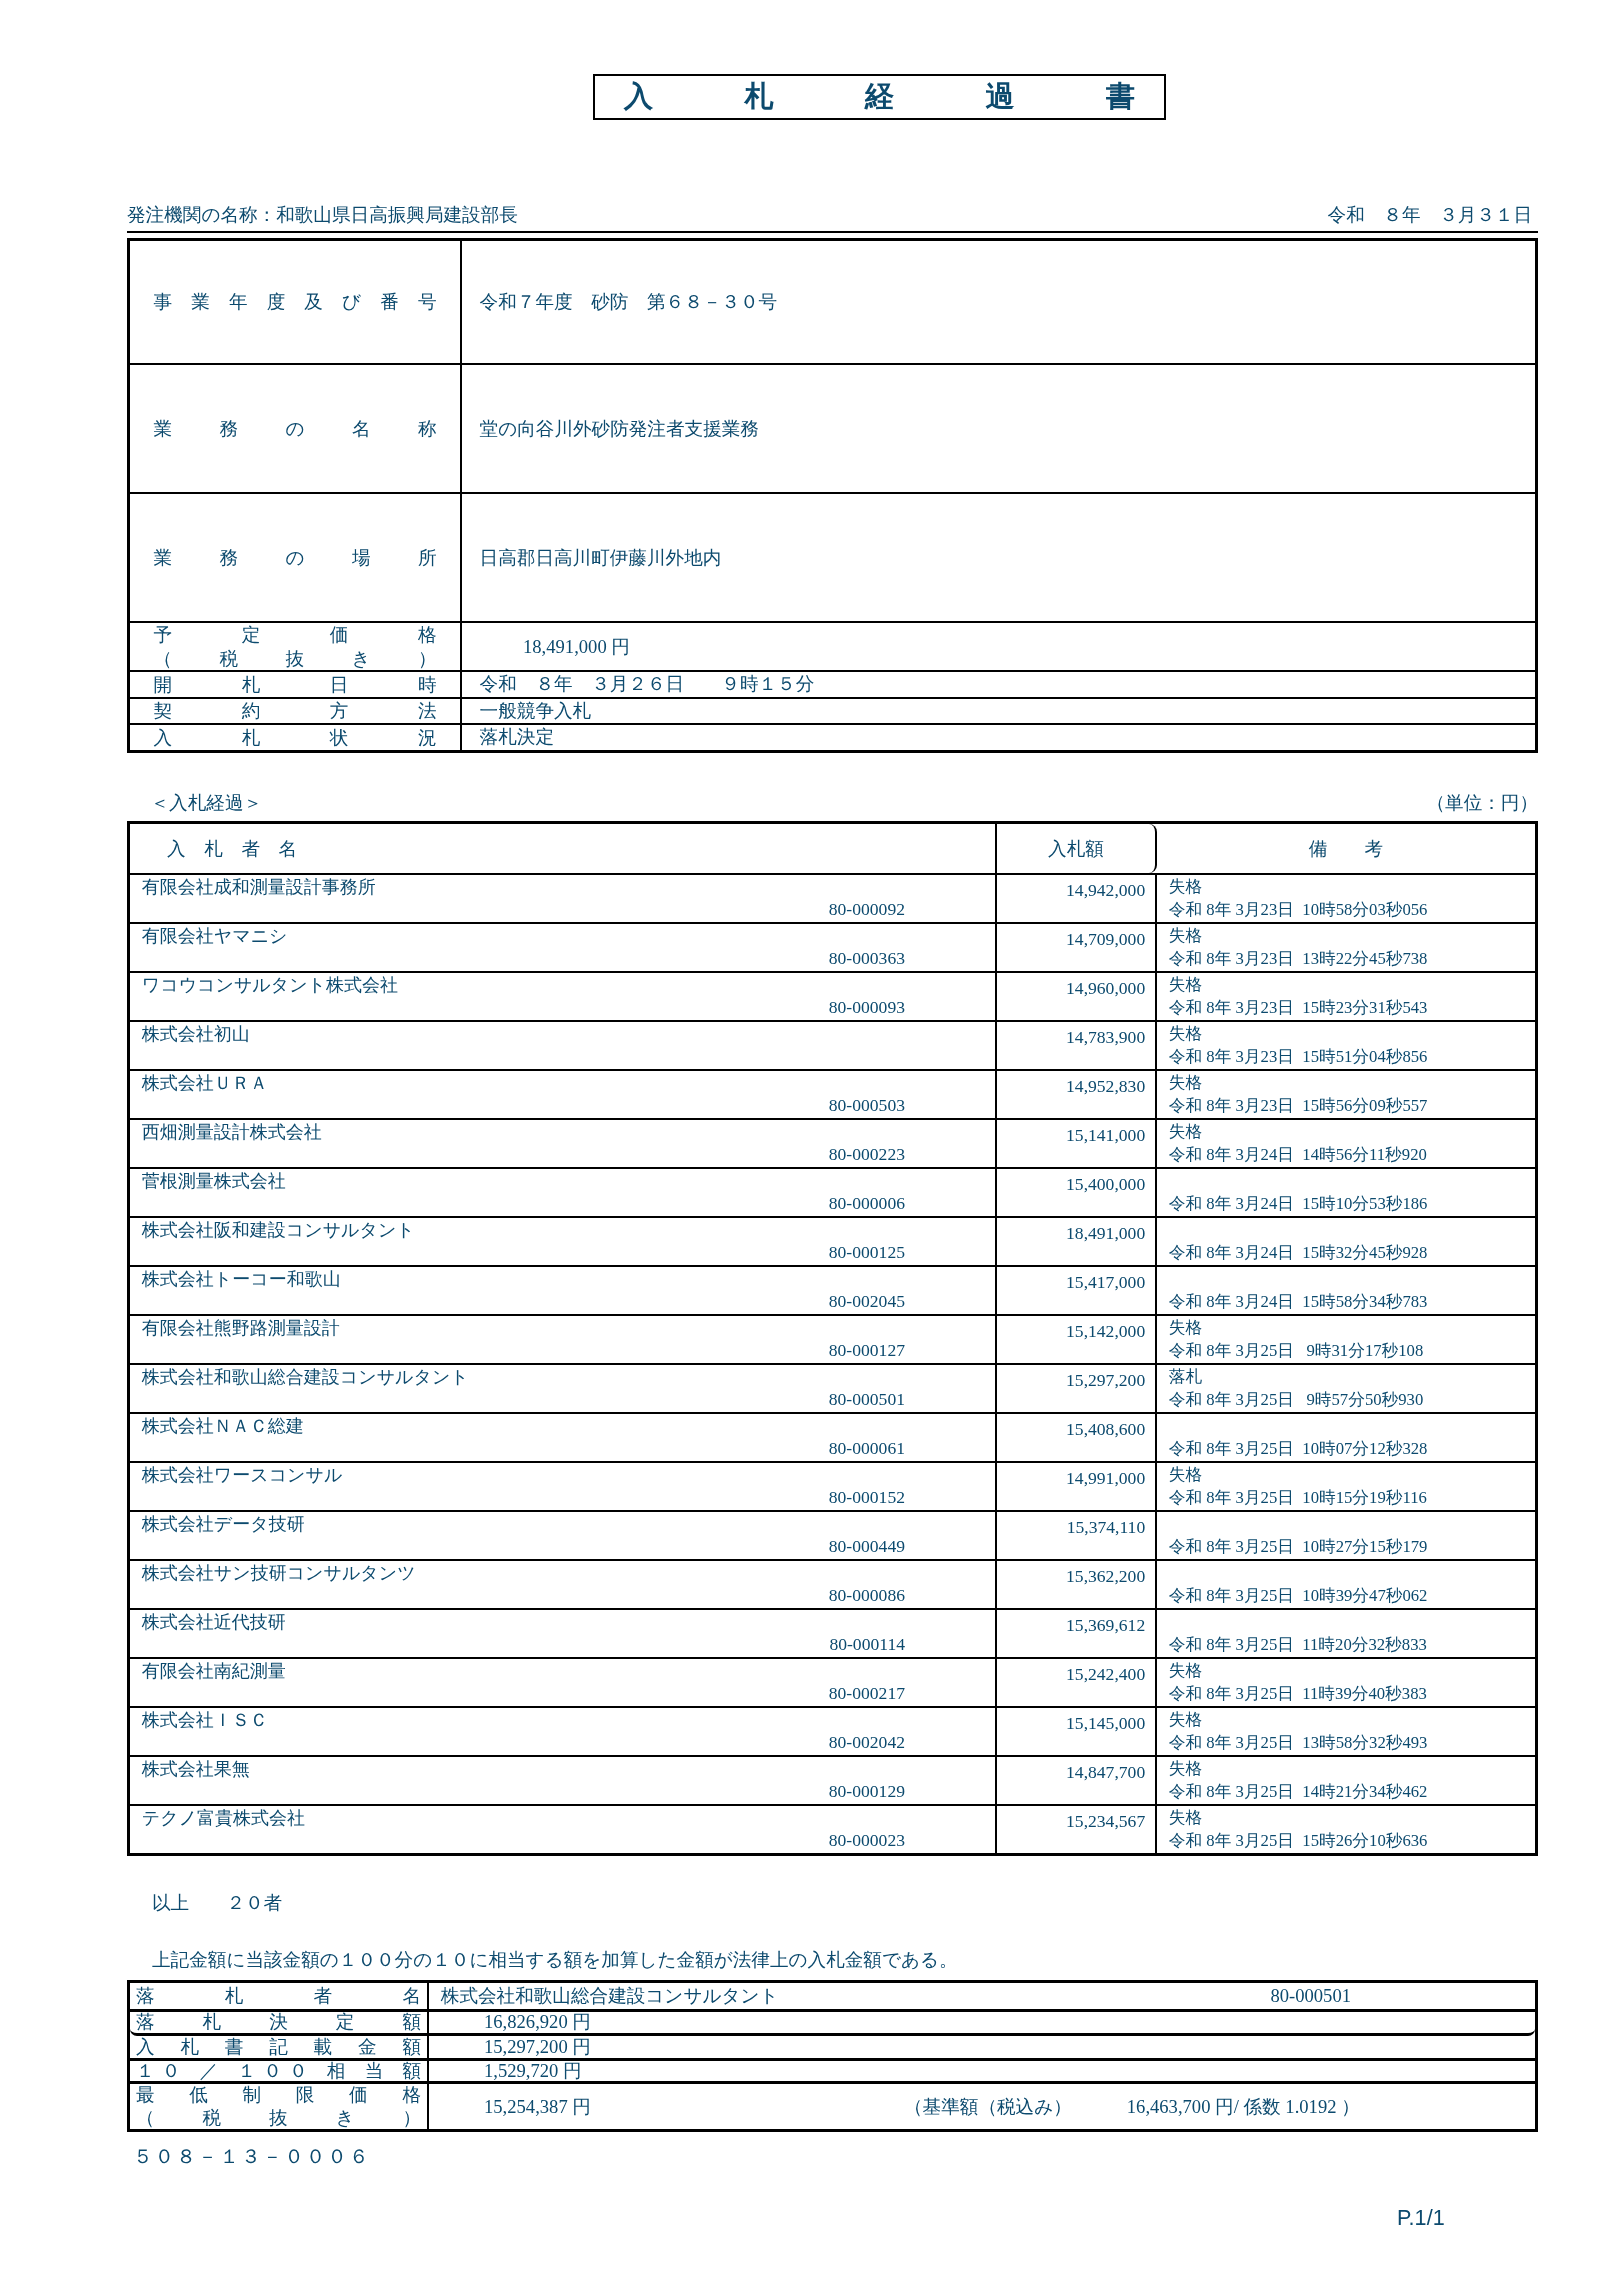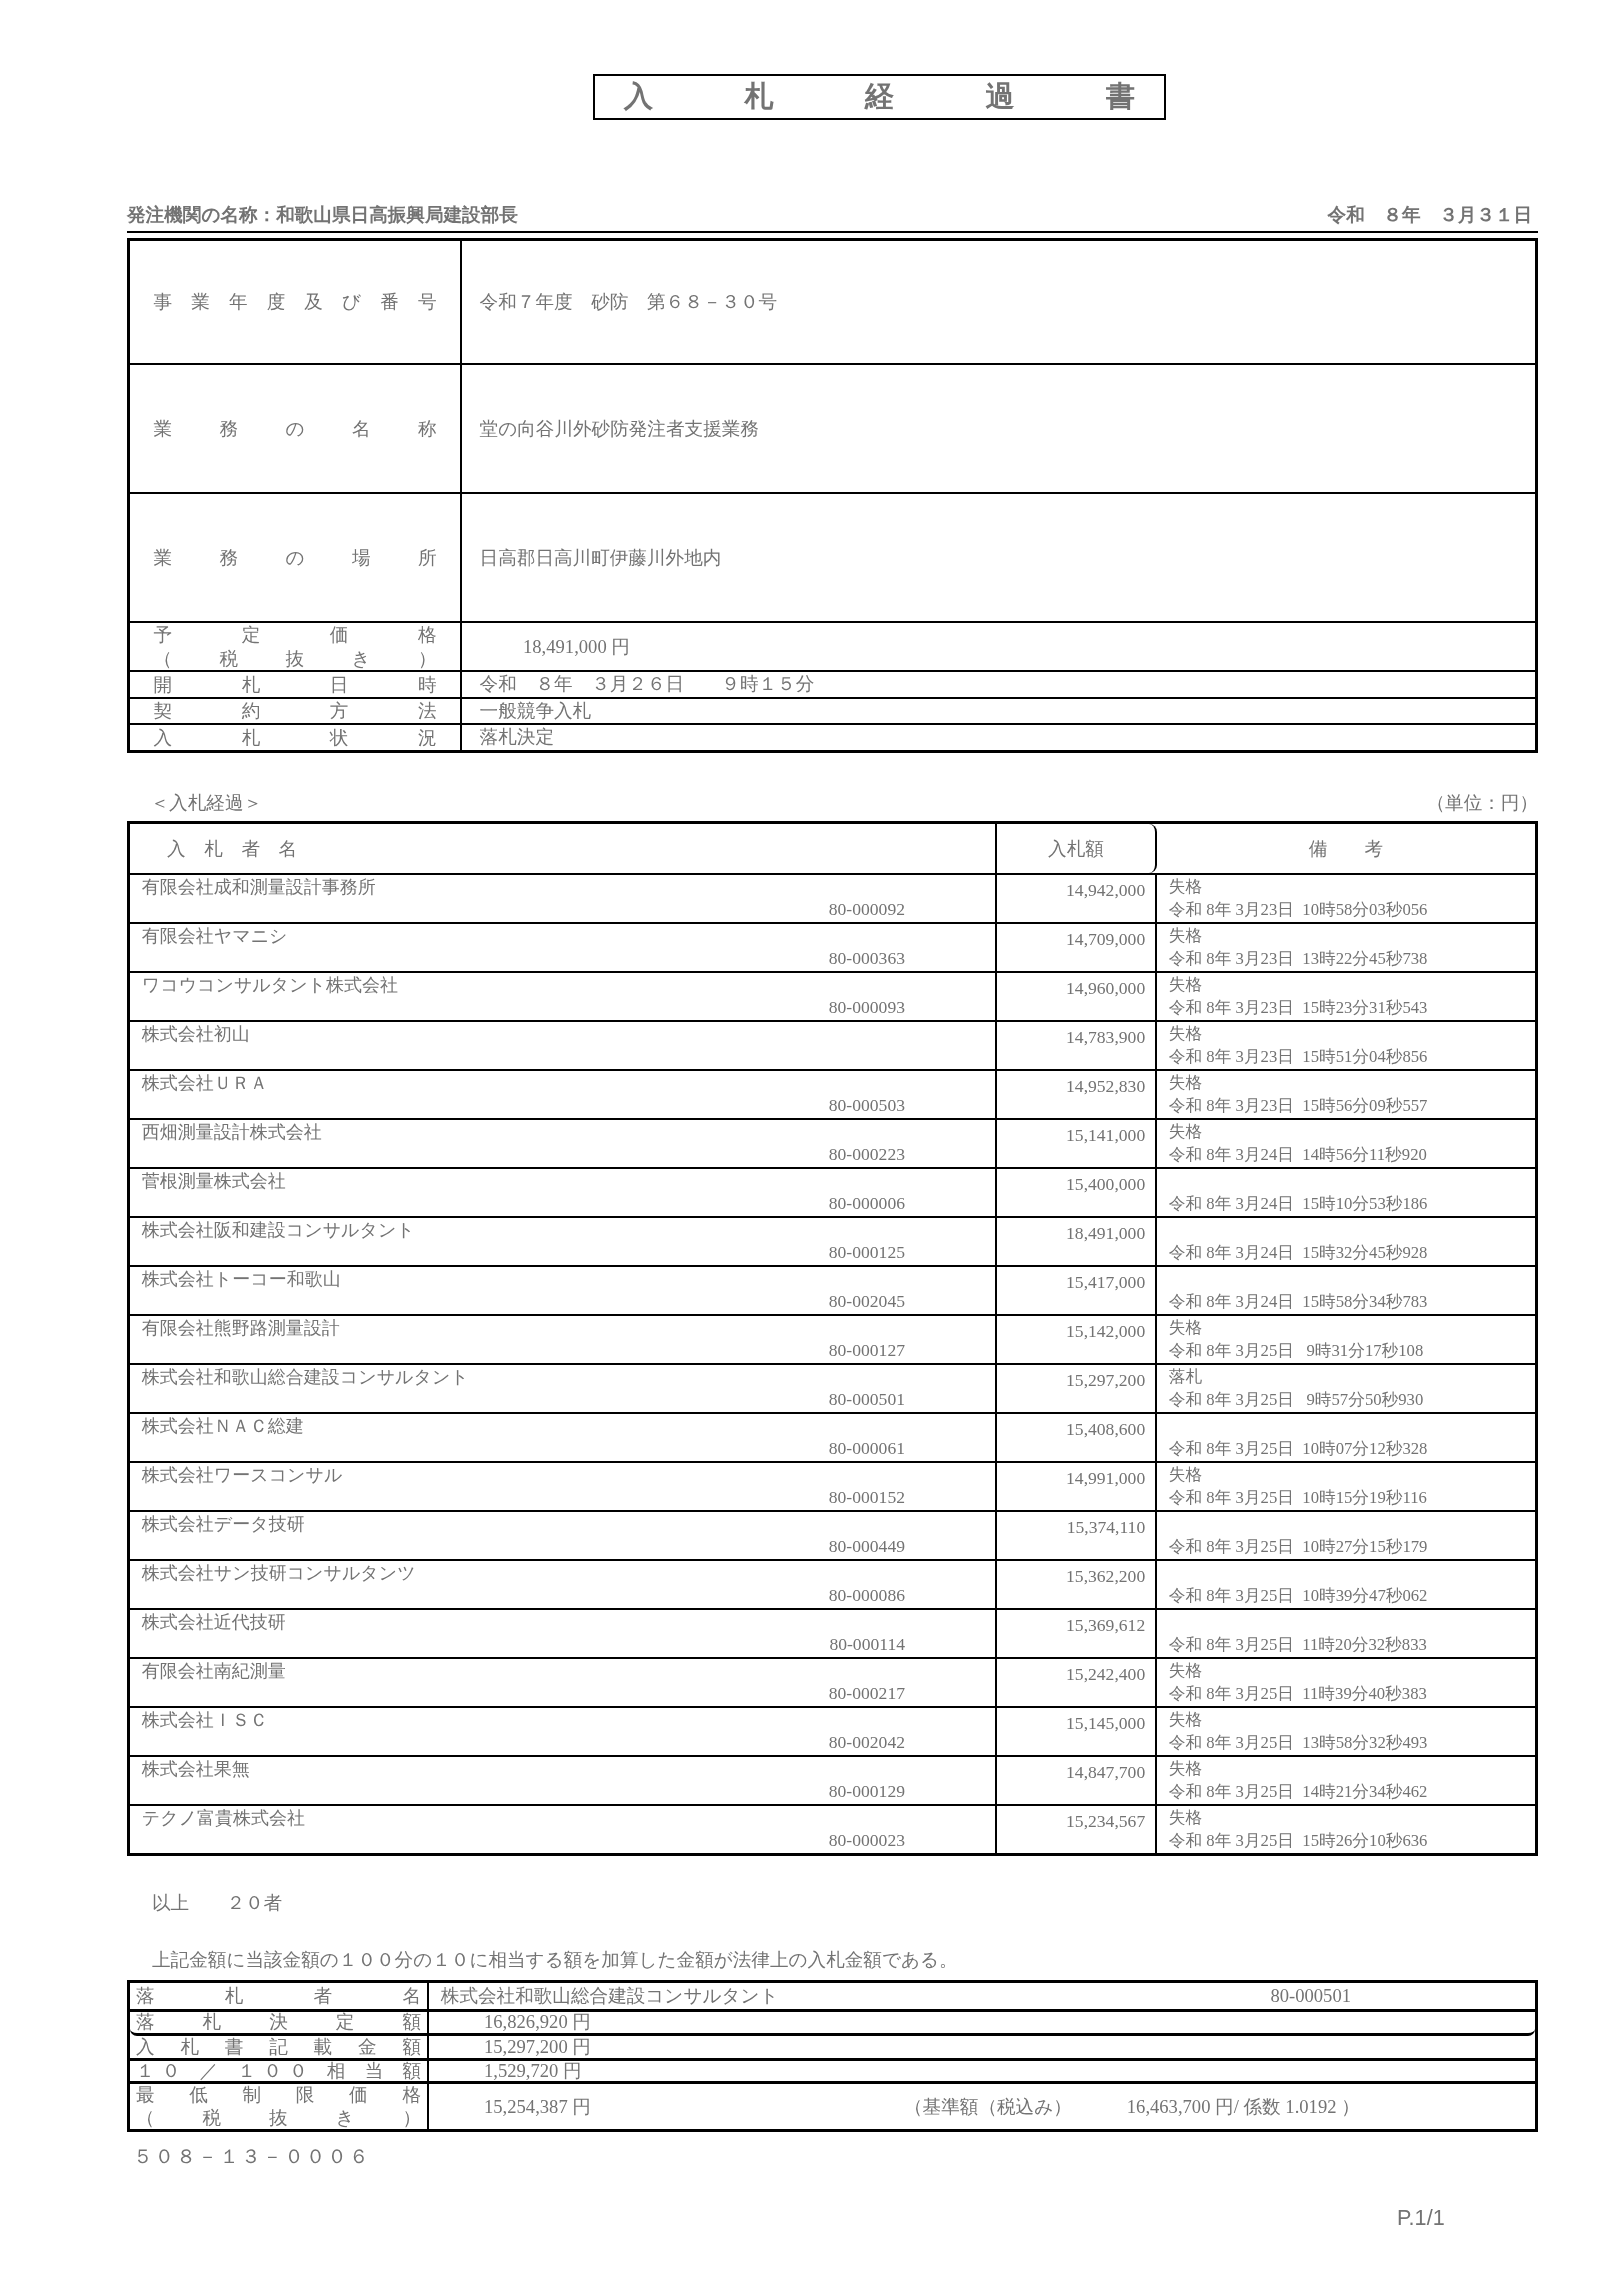--- a/index.html
+++ b/index.html
@@ -1,37 +1,37 @@
 <!DOCTYPE html>
 <html lang="ja"><head>
 <meta charset="utf-8">
 <style>
   html,body{margin:0;padding:0;background:#e8e8e8;}
   .page{
     position:relative;width:1621px;height:2293px;background:#ffffff;
-    font-family:"Liberation Serif","DejaVu Serif",serif;color:#737373;
+    font-family:"Liberation Serif","DejaVu Serif",serif;color:#0c4a6e;
     overflow:hidden;
   }
   
   .title-box{
     position:absolute;left:593px;top:74px;width:573px;height:46px;
     border:2.9px solid #000;box-sizing:border-box;
     display:flex;align-items:center;
   }
   .title-box span{
     display:block;width:100%;padding:0 29px;box-sizing:border-box;
     font-size:29px;font-weight:bold;
     text-align:justify;text-align-last:justify;white-space:normal;
   }
   
   .header-row{
     position:absolute;left:127px;top:200px;width:1411px;height:33px;
     border-bottom:2px solid #000;box-sizing:border-box;
     display:flex;justify-content:space-between;align-items:flex-end;
-    font-size:18.6px;padding-bottom:2.9px;font-weight:bold;
+    font-size:18.6px;padding-bottom:2.9px;
   }
   .header-row .hdate{padding-right:5.9px;}
   
   .info-table{
     position:absolute;left:127px;top:238px;width:1411px;
     border:3.9px solid #000;box-sizing:border-box;
     display:flex;flex-direction:column;
   }
   .i-row{display:flex;border-bottom:2.9px solid #000;}
   .i-row:last-child{border-bottom:none;}

